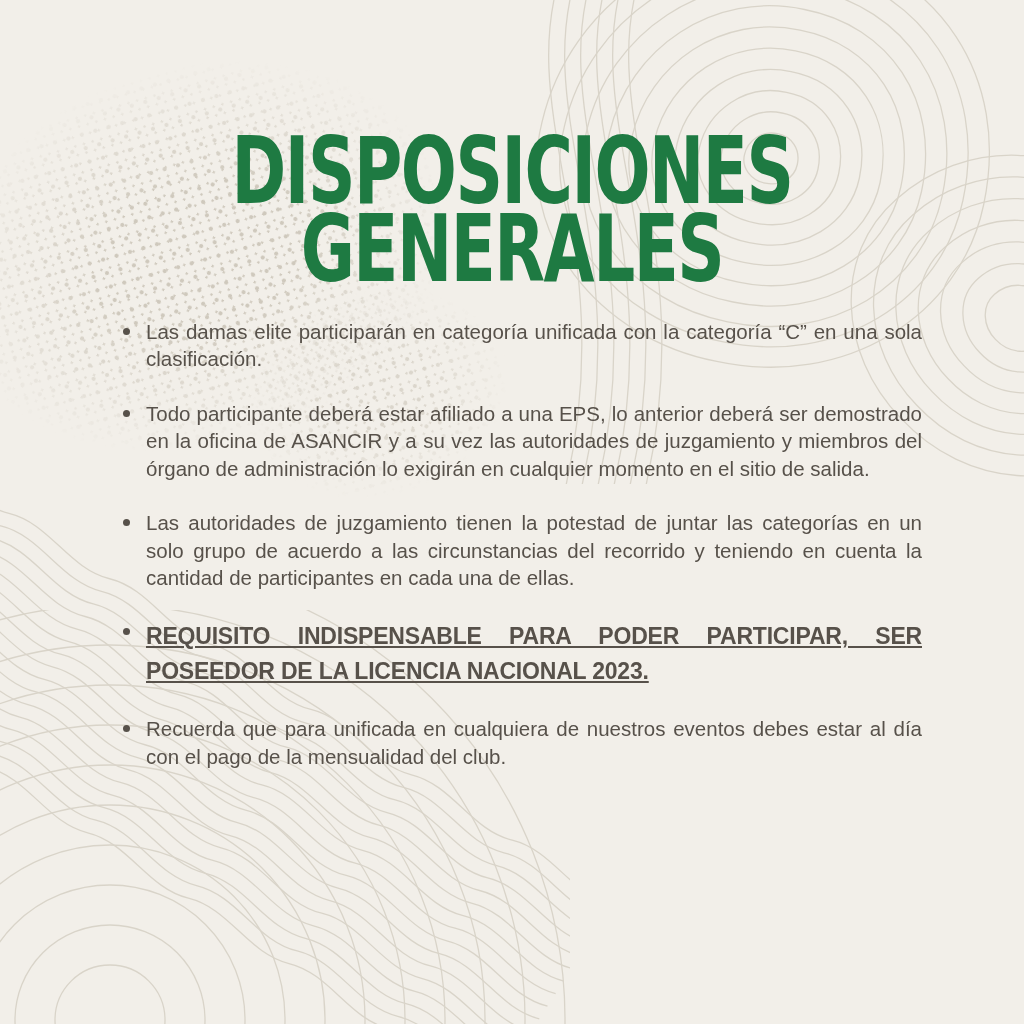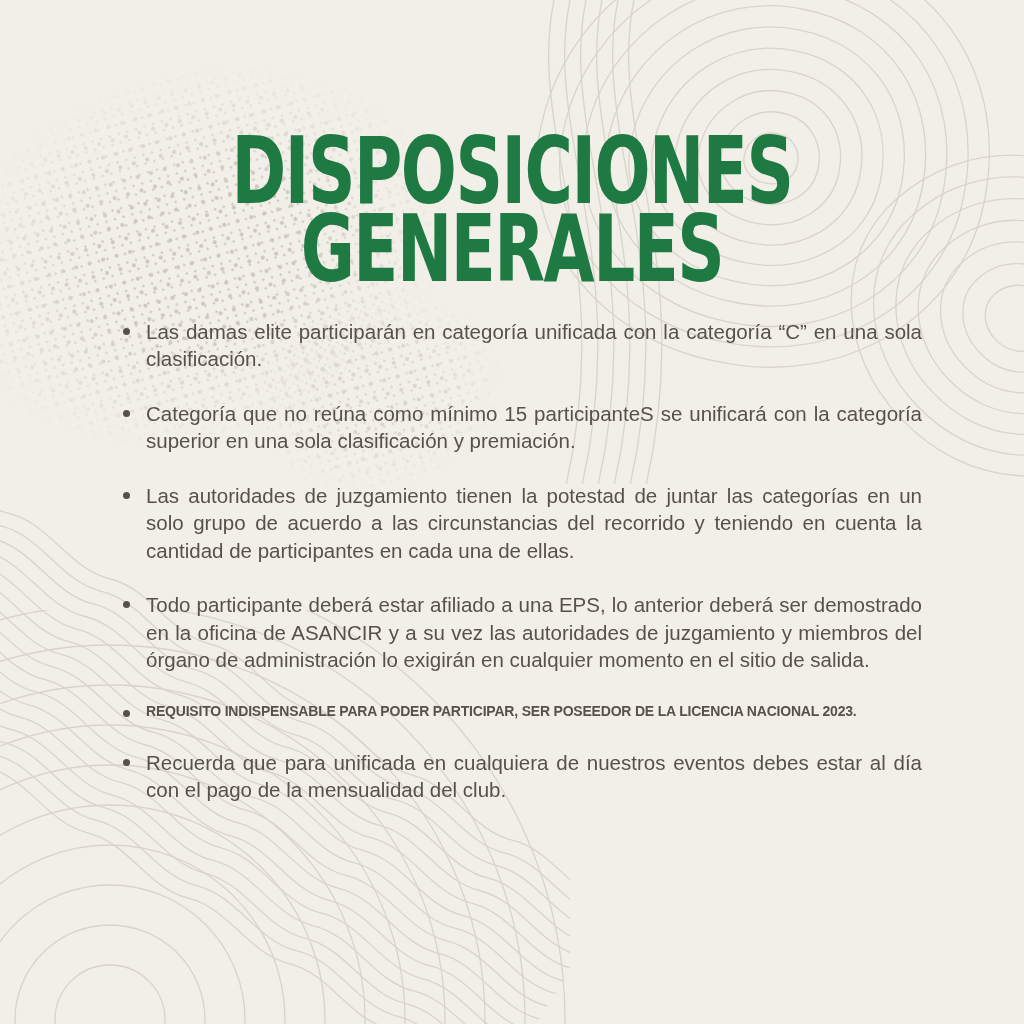--- a/index.html
+++ b/index.html
@@ -81,23 +81,24 @@
     position: absolute;
     left: -23px;
     top: 10px;
     width: 7px;
     height: 7px;
     border-radius: 50%;
     background: var(--body-text);
   }
   ul.bullets li.bold-caps {
     font-weight: bold;
-    font-size: 14px;
+    font-size: 23px;
     line-height: 1.52;
     letter-spacing: -0.2px;
+    text-decoration: underline;
   }
   ul.bullets li.caps {
     font-size: 17.6px;
     line-height: 1.56;
   }
   ul.bullets li.bold-caps .dot,
   ul.bullets li.caps .dot { top: 9px; }
 </style>
 </head>
 <body>
@@ -189,29 +190,25 @@
   </h1>
 
   <div class="content">
     <ul class="bullets">
       <li class="normal">
         <span class="dot"></span>
         <span class="text">Las damas elite participarán en categoría unificada con la categoría “C” en una sola clasificación.</span>
       </li>
       <li class="normal">
         <span class="dot"></span>
-        <span class="text">Categoría que no reúna como mínimo 15 participanteS se unificará con la categoría superior en una sola clasificación y premiación.</span>
+        <span class="text">Todo participante deberá estar afiliado a una EPS, lo anterior deberá ser demostrado en la oficina de ASANCIR y a su vez las autoridades de juzgamiento y miembros del órgano de administración lo exigirán en cualquier momento en el sitio de salida.</span>
       </li>
       <li class="normal">
         <span class="dot"></span>
         <span class="text">Las autoridades de juzgamiento tienen la potestad de juntar las categorías en un solo grupo de acuerdo a las circunstancias del recorrido y teniendo en cuenta la cantidad de participantes en cada una de ellas.</span>
-      </li>
-      <li class="normal">
-        <span class="dot"></span>
-        <span class="text">Todo participante deberá estar afiliado a una EPS, lo anterior deberá ser demostrado en la oficina de ASANCIR y a su vez las autoridades de juzgamiento y miembros del órgano de administración lo exigirán en cualquier momento en el sitio de salida.</span>
       </li>
       <li class="bold-caps">
         <span class="dot"></span>
         <span class="text">REQUISITO INDISPENSABLE PARA PODER PARTICIPAR, SER POSEEDOR DE LA LICENCIA NACIONAL 2023.</span>
       </li>
       <li class="normal">
         <span class="dot"></span>
         <span class="text">Recuerda que para unificada en cualquiera de nuestros eventos debes estar al día con el pago de la mensualidad del club.</span>
       </li>
     </ul>

